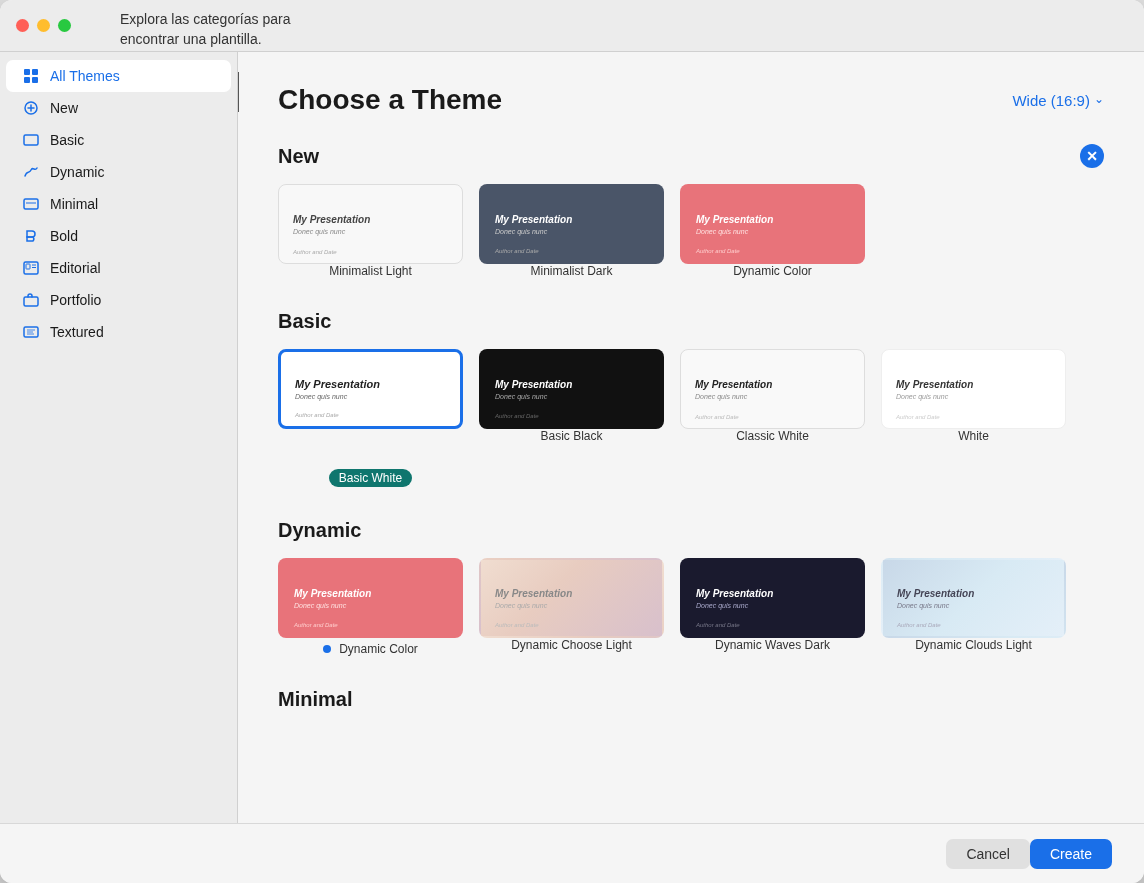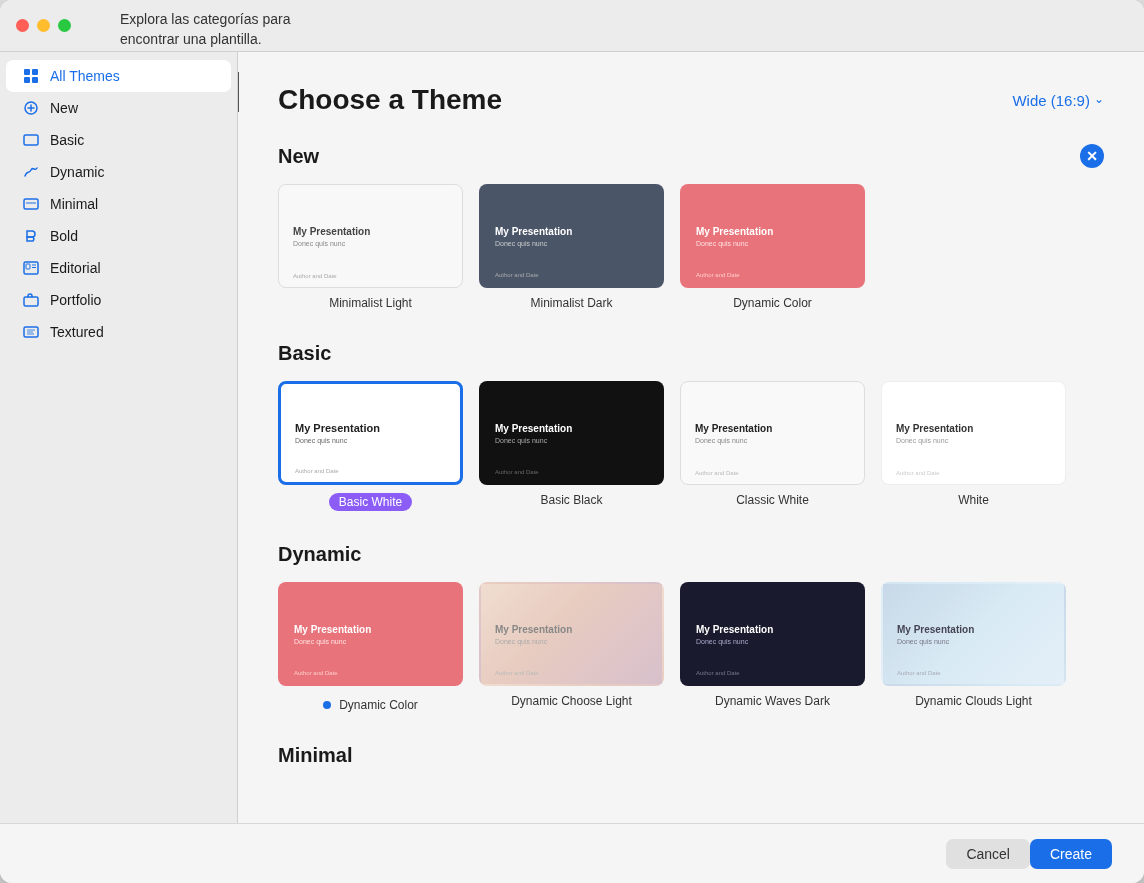--- a/index.html
+++ b/index.html
@@ -167,26 +167,27 @@
     }
     .theme-card {
       display: flex;
       flex-direction: column;
       align-items: center;
       cursor: pointer;
       flex-shrink: 0;
     }
     .theme-thumbnail {
       width: 185px;
-      height: 104px;
+      height: 80px;
       border-radius: 8px;
       overflow: hidden;
       position: relative;
       border: 2px solid transparent;
-      margin-bottom: 8px;
+      margin-bottom: 0;
+      font-style: italic;
     }
     .theme-thumbnail.selected {
       border: 3px solid #1a6fe8;
     }
     .theme-thumbnail .thumb-inner {
       width: 100%;
       height: 100%;
       display: flex;
       flex-direction: column;
       justify-content: center;
@@ -205,25 +206,26 @@
       bottom: 8px;
       left: 14px;
       font-size: 6px;
     }
     .theme-label {
       font-size: 12px;
       color: #333;
       text-align: center;
     }
     .theme-label.selected-label {
-      background: #8b5cf6;
+      background: #0f766e;
       color: white;
       padding: 2px 10px;
       border-radius: 10px;
       font-size: 12px;
+      margin-top: 40px;
     }
     .dot-indicator {
       display: inline-block;
       width: 8px;
       height: 8px;
       border-radius: 50%;
       margin-right: 4px;
     }
     
     .footer {

